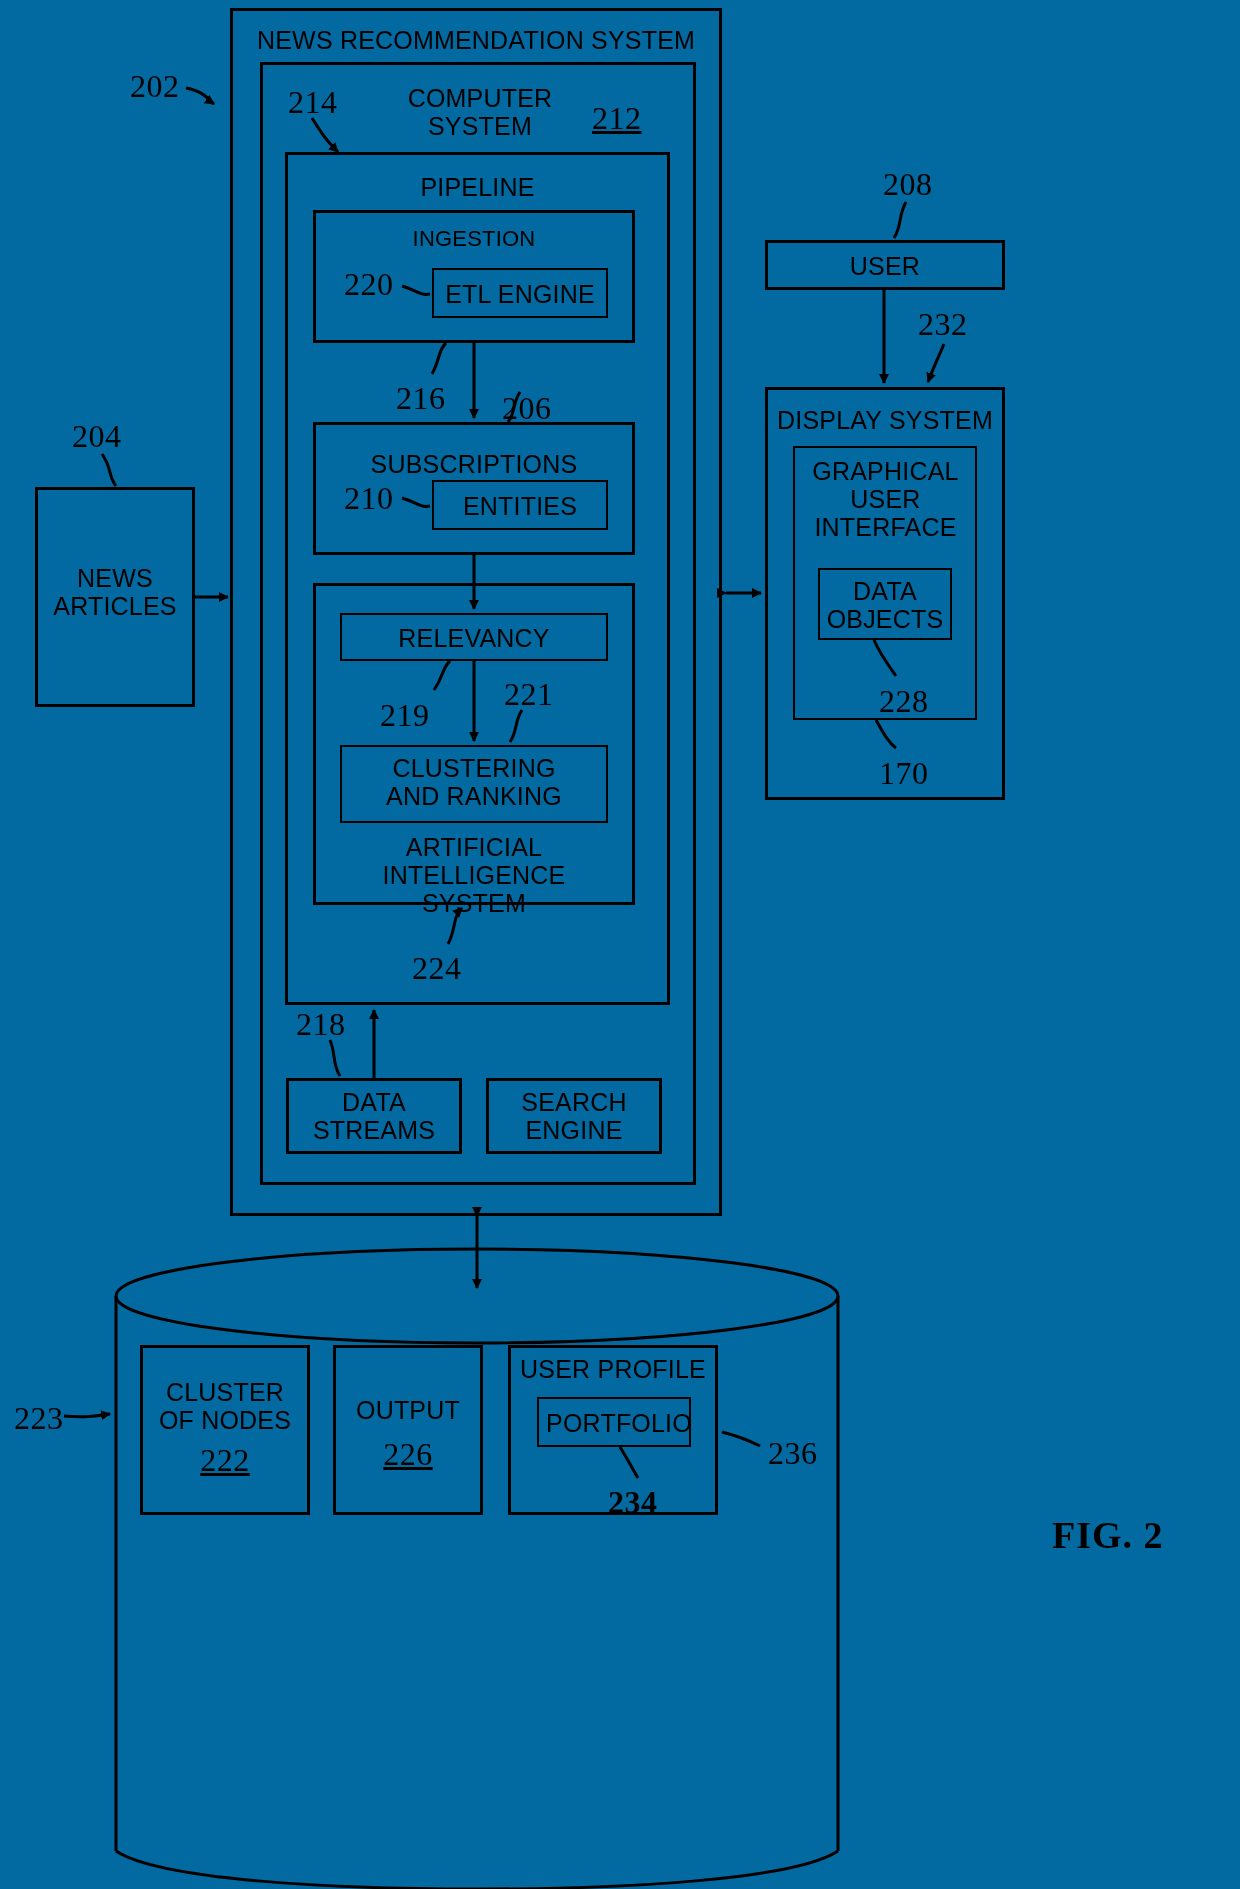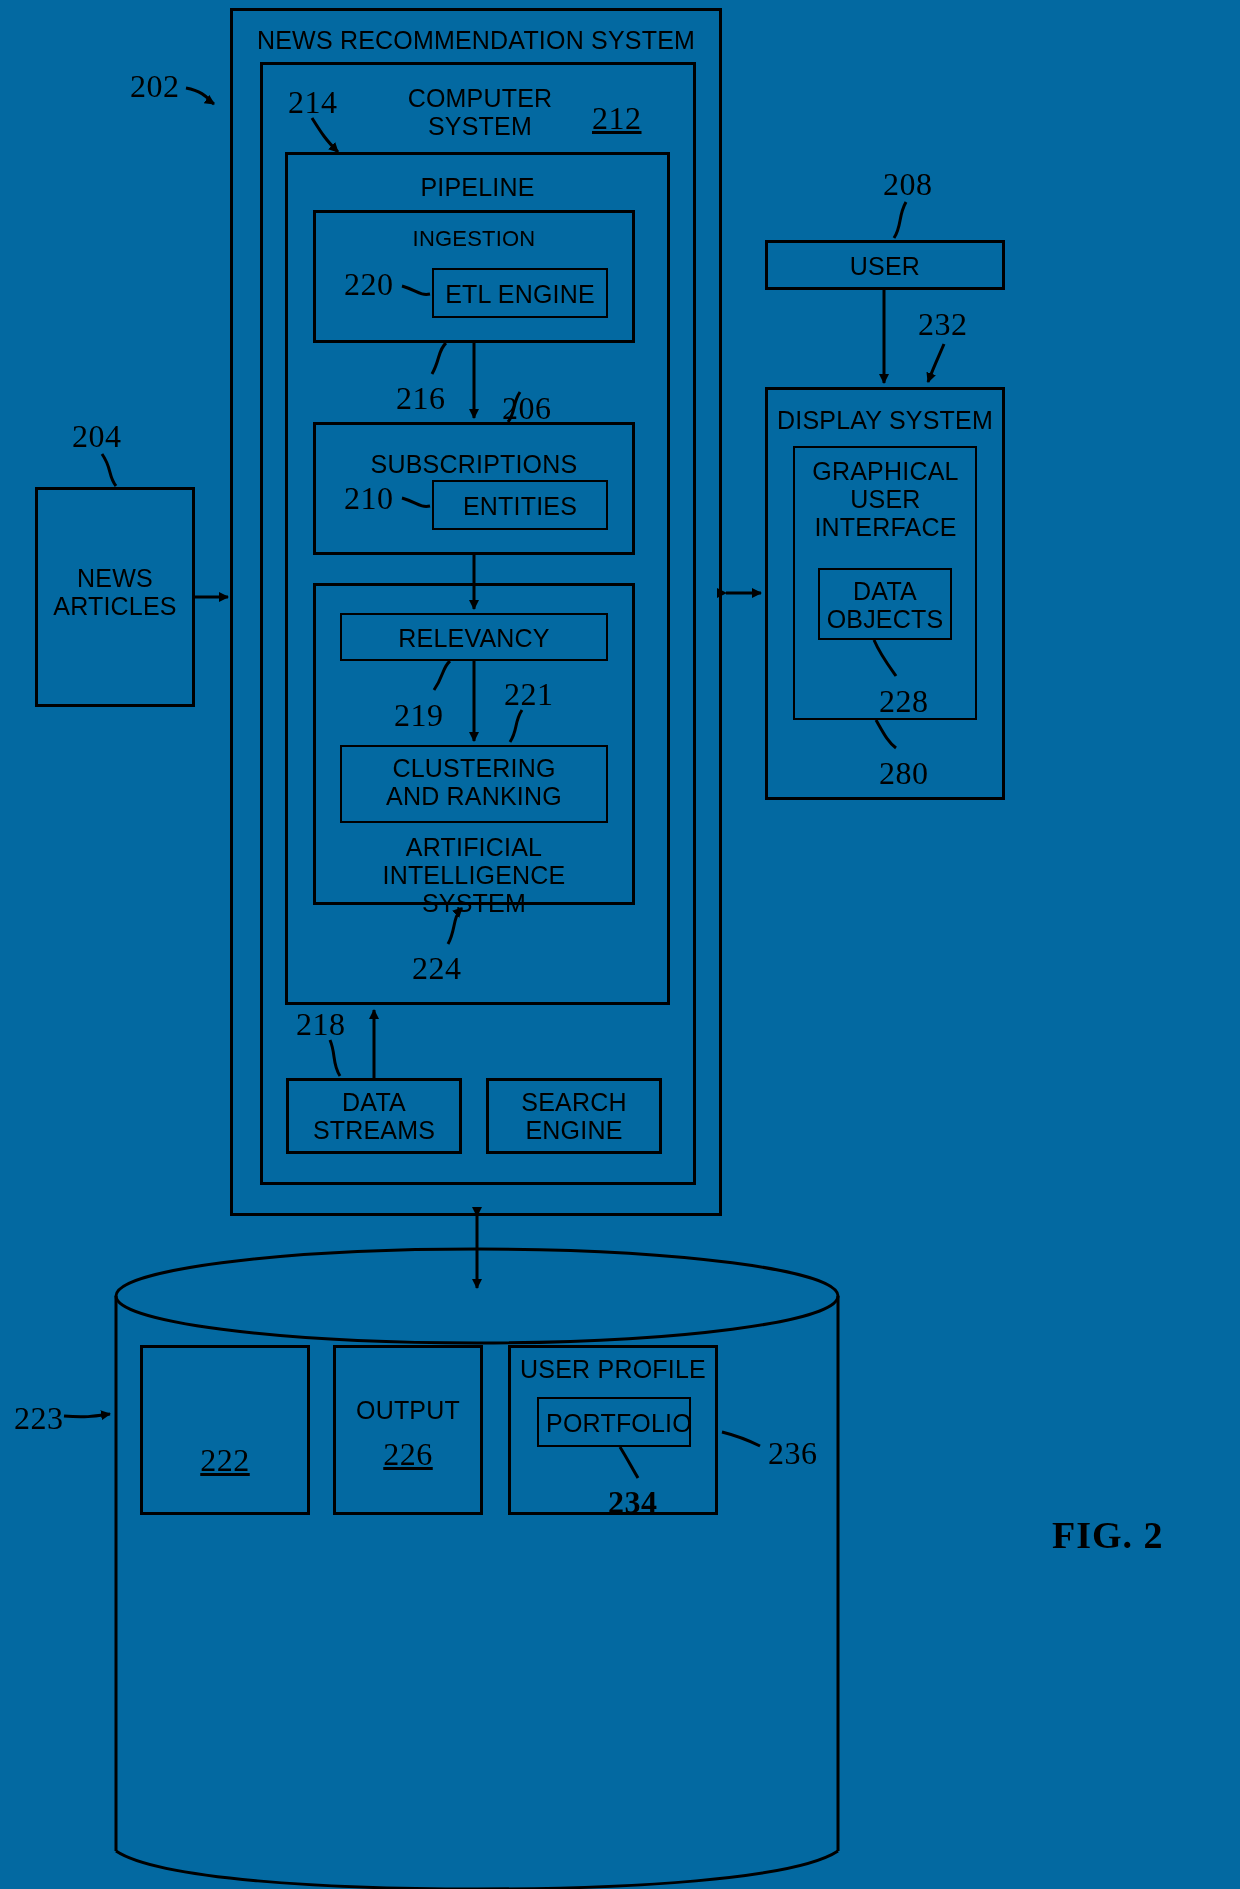--- a/index.html
+++ b/index.html
@@ -118,20 +118,22 @@
   <div class="lbl" style="left:793px; top:457px; width:185px; font-size:25px;">GRAPHICAL
 USER
 INTERFACE</div>
 
   <div class="box thin" style="left:818px; top:568px; width:134px; height:72px;"></div>
   <div class="lbl" style="left:818px; top:577px; width:134px; font-size:25px;">DATA
 OBJECTS</div>
 
 
   <div class="box" style="left:140px; top:1345px; width:170px; height:170px;"></div>
+  <div class="lbl" style="left:140px; top:1378px; width:170px; font-size:25px;">CLUSTER
+OF NODES</div>
   <div class="ref u" style="left:140px; top:1442px; width:170px; text-align:center;">222</div>
 
   <div class="box" style="left:333px; top:1345px; width:150px; height:170px;"></div>
   <div class="lbl" style="left:333px; top:1396px; width:150px; font-size:25px;">OUTPUT</div>
   <div class="ref u" style="left:333px; top:1436px; width:150px; text-align:center;">226</div>
 
   <div class="box" style="left:508px; top:1345px; width:210px; height:170px;"></div>
   <div class="lbl" style="left:508px; top:1355px; width:210px; font-size:25px;">USER PROFILE</div>
 
   <div class="box thin" style="left:537px; top:1397px; width:154px; height:50px;"></div>
@@ -139,27 +141,27 @@
 
   <div class="ref" style="left:130px; top:68px;">202</div>
   <div class="ref" style="left:72px; top:418px;">204</div>
   <div class="ref" style="left:502px; top:358px;margin-top:32px;">206</div>
   <div class="ref" style="left:883px; top:166px;">208</div>
   <div class="ref" style="left:344px; top:480px;">210</div>
   <div class="ref u" style="left:592px; top:100px;">212</div>
   <div class="ref" style="left:288px; top:84px;">214</div>
   <div class="ref" style="left:396px; top:380px;">216</div>
   <div class="ref" style="left:296px; top:1006px;">218</div>
-  <div class="ref" style="left:394px; top:697px;">219</div>
+  <div class="ref" style="left:380px; top:697px;">219</div>
   <div class="ref" style="left:344px; top:266px;">220</div>
   <div class="ref" style="left:504px; top:676px;">221</div>
   <div class="ref" style="left:14px; top:1400px;">223</div>
   <div class="ref" style="left:412px; top:950px;">224</div>
   <div class="ref" style="left:879px; top:683px;">228</div>
-  <div class="ref" style="left:879px; top:755px;">280</div>
+  <div class="ref" style="left:879px; top:755px;">170</div>
   <div class="ref" style="left:918px; top:306px;">232</div>
   <div class="ref" style="left:608px; top:1484px;font-weight:bold;">234</div>
   <div class="ref" style="left:768px; top:1435px;">236</div>
 
   <div class="figlabel" style="left:1052px; top:1513px;">FIG. 2</div>
 
   <svg class="overlay" viewBox="0 0 1240 1889">
     <defs>
       <marker id="ah" markerWidth="12" markerHeight="12" refX="9" refY="5" orient="auto" markerUnits="userSpaceOnUse">
         <path d="M0,0 L10,5 L0,10 z" fill="#000"></path>

